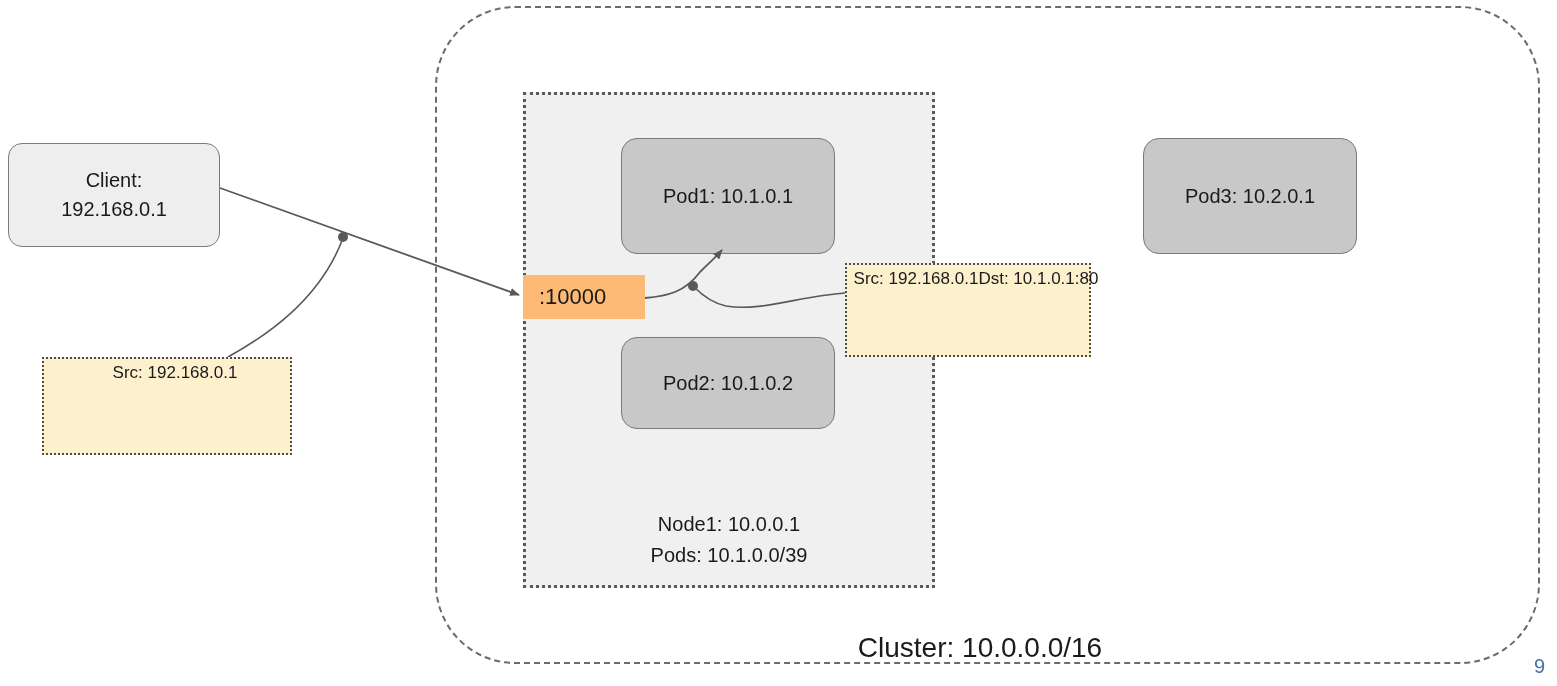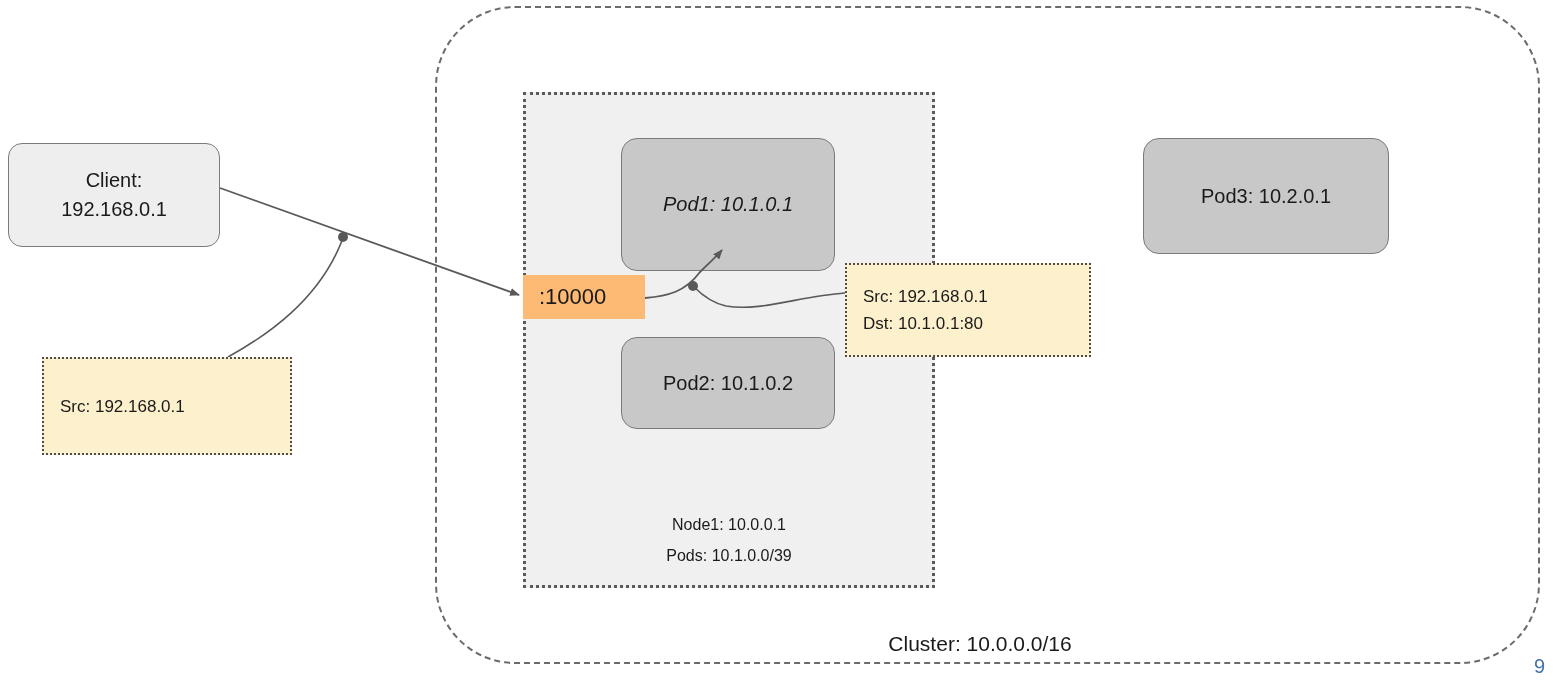--- a/index.html
+++ b/index.html
@@ -27,41 +27,41 @@
     border-radius: 80px;
     box-sizing: border-box;
     background: transparent;
   }
   .cluster-label {
     position: absolute;
     left: 770px;
     top: 632px;
     width: 420px;
     text-align: center;
-    font-size: 21px;
+    font-size: 28px;
     color: #1a1a1a;
     white-space: nowrap;
   }
 
   
   .node-box {
     position: absolute;
     background: #f0f0f0;
     border: 3px dotted #5a5a5a;
     box-sizing: border-box;
   }
   #node-1 { left: 523px; top: 92px; width: 412px; height: 496px; }
   #node-2 { left: 1045px; top: 92px; width: 407px; height: 496px; }
 
   .node-caption {
     position: absolute;
     left: 0;
     width: 100%;
     text-align: center;
-    font-size: 16px;
+    font-size: 20px;
     line-height: 31px;
     color: #1a1a1a;
     white-space: nowrap;
   }
   .node-caption .l1 { display: block; }
   .node-caption .l2 { display: block; }
   #node-1 .node-caption { bottom: 14px; }
   #node-2 .node-caption { bottom: 14px; }
 
   
@@ -71,23 +71,23 @@
     border: 1.6px solid #7b7b7b;
     border-radius: 16px;
     box-sizing: border-box;
     display: flex;
     align-items: center;
     justify-content: center;
     font-size: 20px;
     color: #1a1a1a;
     white-space: nowrap;
   }
-  #pod-1 { left: 621px; top: 138px; width: 214px; height: 133px; font-style: italic; }
+  #pod-1 { left: 621px; top: 138px; width: 214px; height: 116px; }
   #pod-2 { left: 621px; top: 337px; width: 214px; height: 92px; }
-  #pod-3 { left: 1143px; top: 138px; width: 246px; height: 116px; }
+  #pod-3 { left: 1143px; top: 138px; width: 214px; height: 116px; }
 
   
   .client-box {
     position: absolute;
     left: 8px;
     top: 143px;
     width: 212px;
     height: 104px;
     background: #eeeeee;
     border: 1.6px solid #7b7b7b;
@@ -120,21 +120,21 @@
     white-space: nowrap;
   }
 
   
   .note-box {
     position: absolute;
     background: #fdf0cd;
     border: 2px dotted #4d4d4d;
     box-sizing: border-box;
     display: flex;
-    flex-direction: column;
+    flex-direction: row;
     justify-content: center;
     padding-left: 16px;
     font-size: 17px;
     line-height: 27px;
     color: #1a1a1a;
     white-space: nowrap;
   }
   #note-1 { left: 42px; top: 357px; width: 250px; height: 98px; }
   #note-2 { left: 845px; top: 263px; width: 246px; height: 94px; }
 

